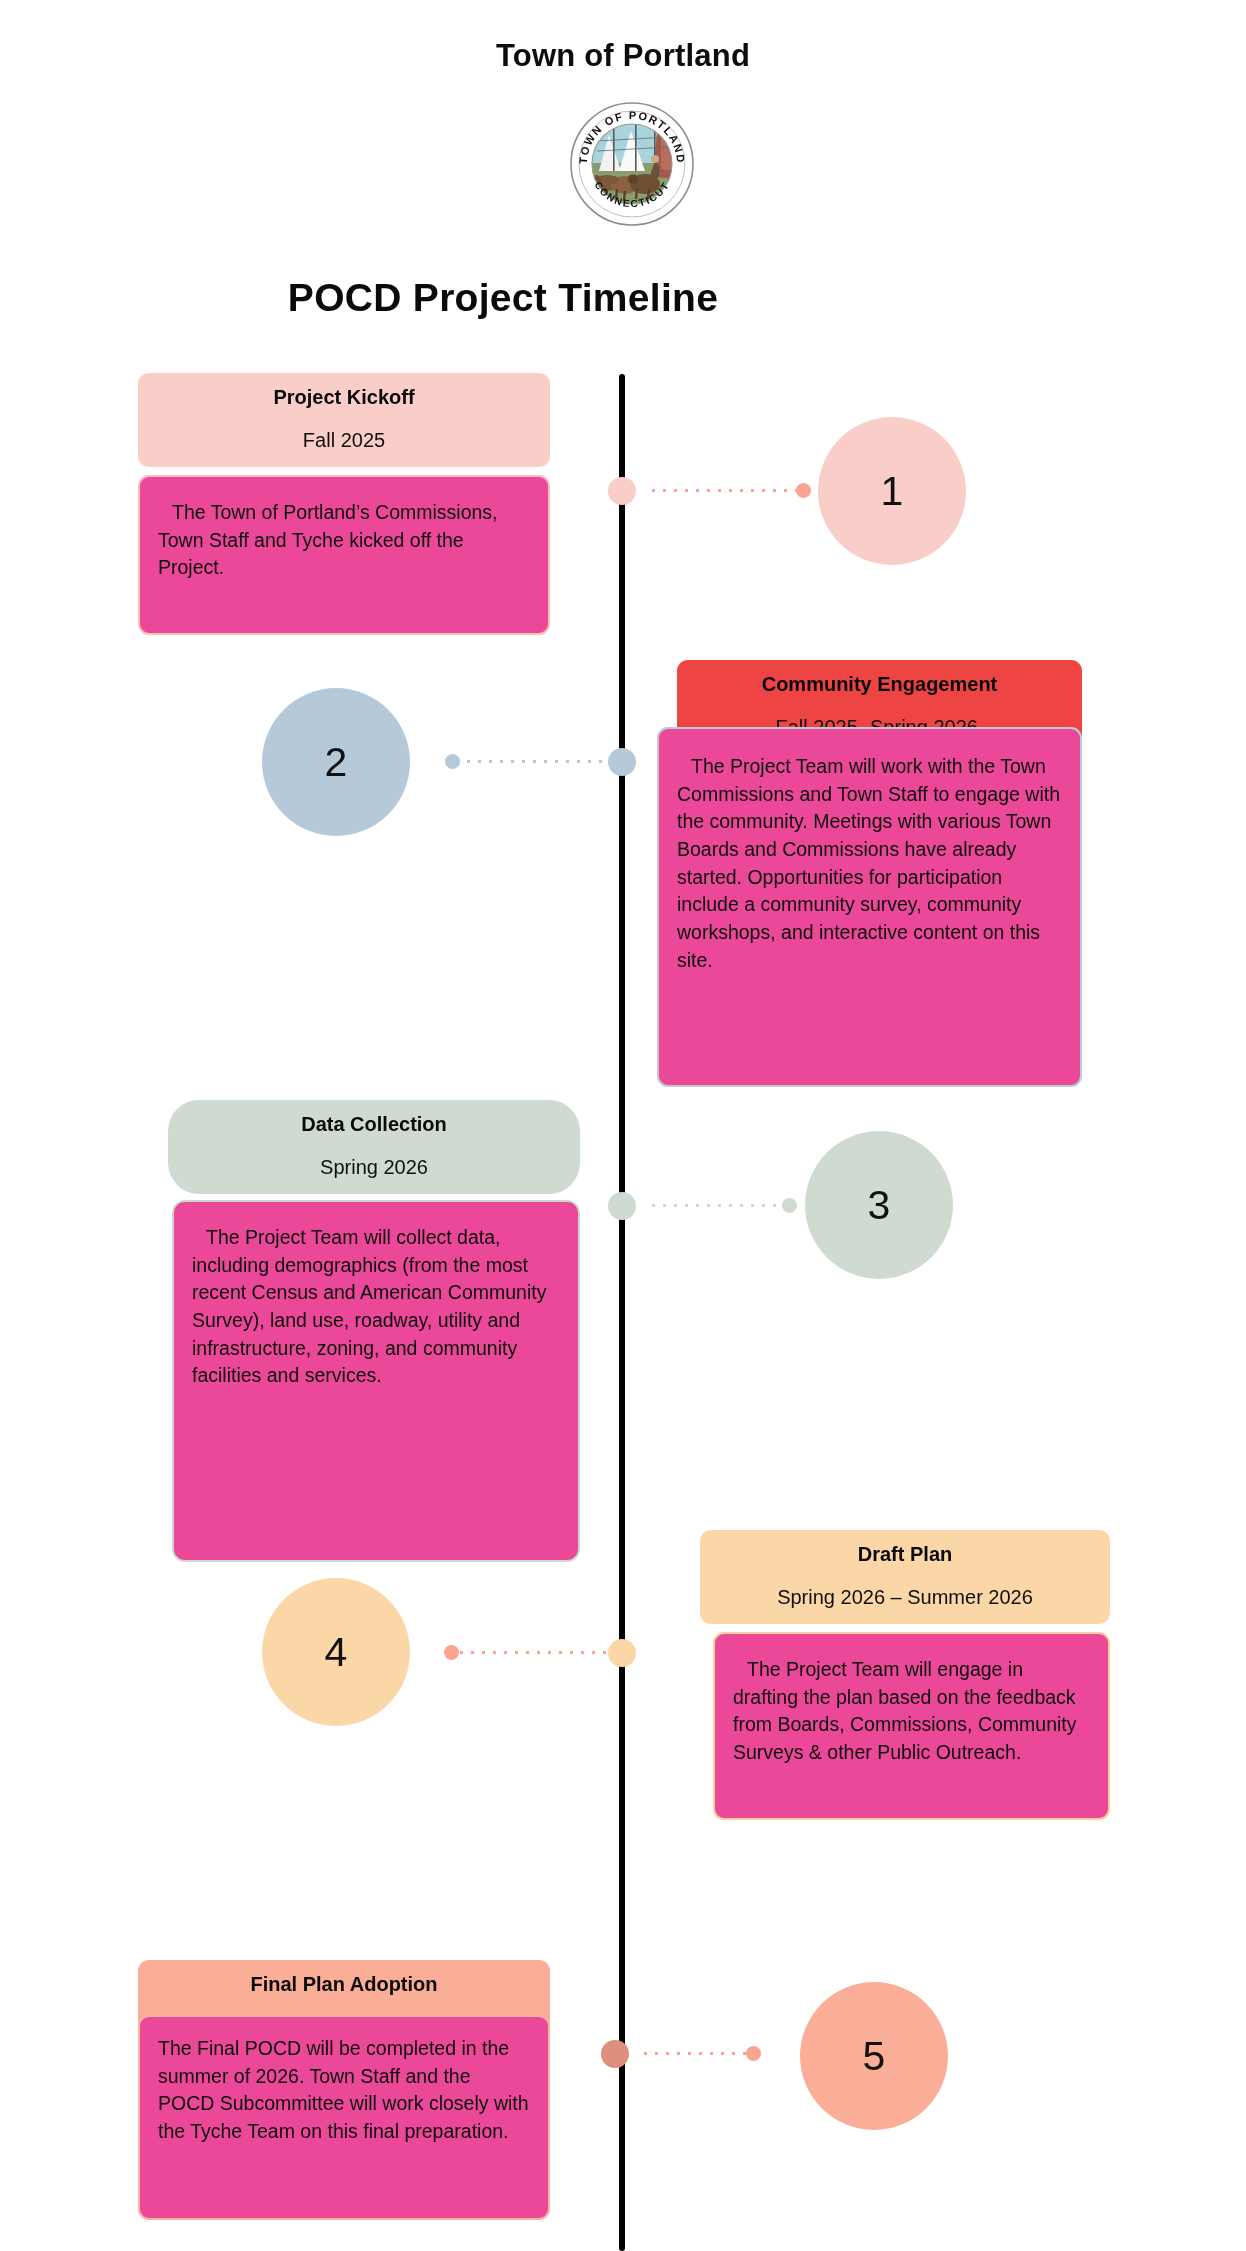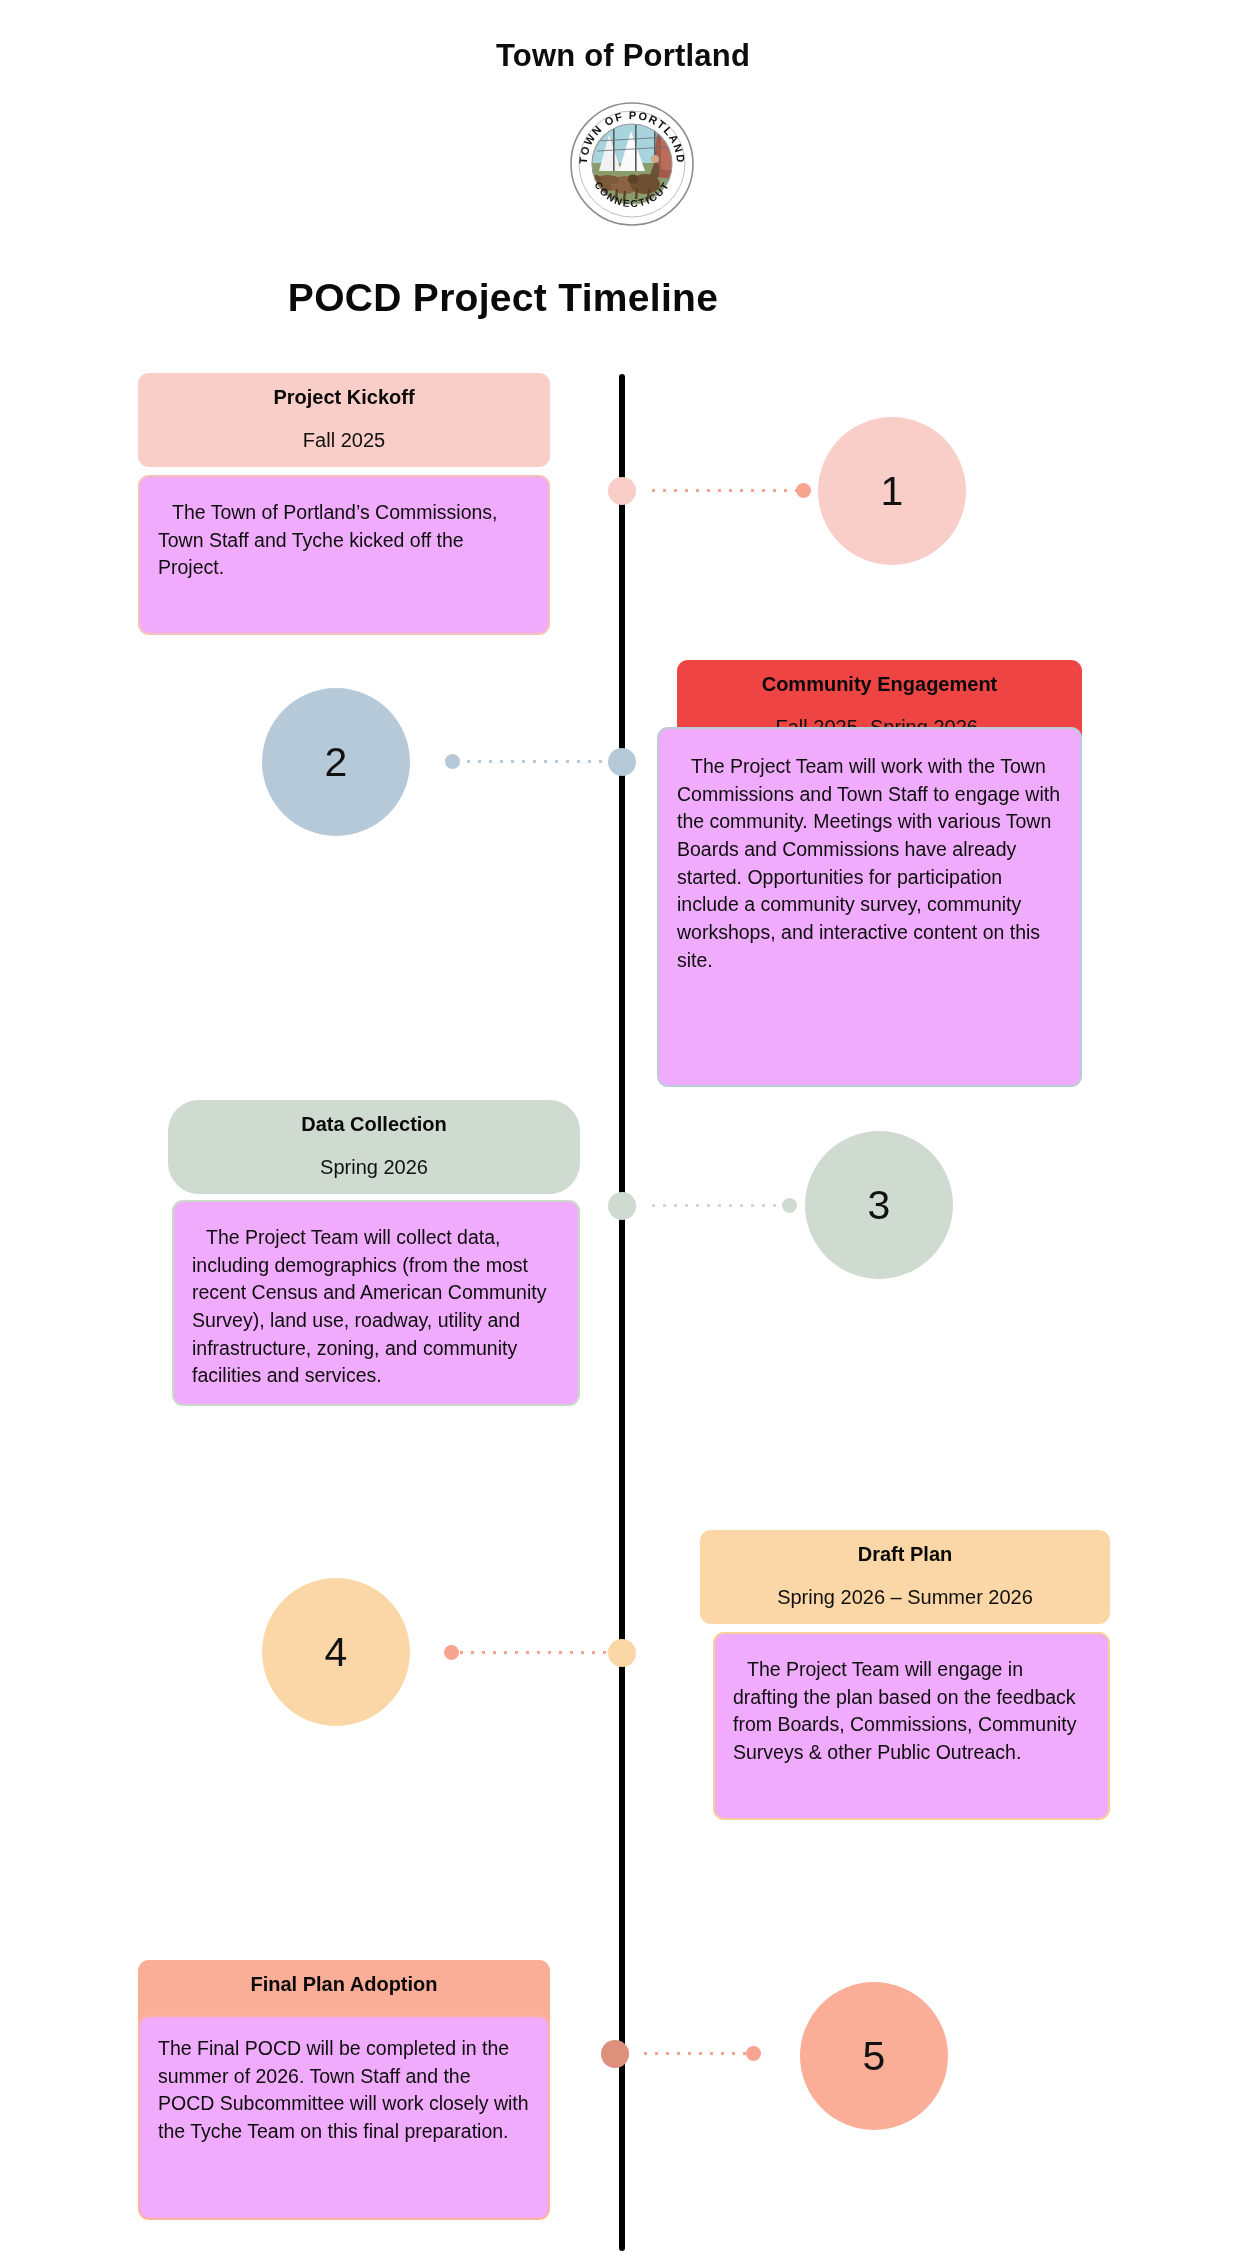--- a/index.html
+++ b/index.html
@@ -78,21 +78,21 @@
   .hdr .m-date {
     font-size: 20px;
     font-weight: normal;
     color: #101010;
     display: block;
     margin-top: 17px;
   }
 
   .body {
     position: absolute;
-    background: #f0abfc;
+    background: #ec4899;
     border-radius: 11px;
     border: 2px solid #cccccc;
     padding: 22px 16px 18px 18px;
     font-size: 19.5px;
     line-height: 1.42;
     color: #0d0d0d;
     text-indent: 14px;
   }
   .body.centered { text-align: center; text-indent: 0; }
 
@@ -209,21 +209,21 @@
                 background-image: radial-gradient(circle closest-side, #b6c9d8 58%, rgba(0,0,0,0) 60%);"></div>
     <div class="end-dot" style="left:445px; top:754px; background:#b6c9d8;"></div>
     <div class="numcircle" style="left:262px; top:688px; background:#b6c9d8;">2</div>
   </div>
 
   <div class="milestone">
     <div class="hdr" style="left:168px; top:1100px; width:412px; background:#cfdbd0;border-radius:31px;">
       <span class="m-title">Data Collection</span>
       <span class="m-date">Spring 2026</span>
     </div>
-    <div class="body" style="left:172px; top:1200px; width:408px; height:206px; border-color:#cbd8cc;">The Project Team will collect data, including demographics (from the most recent Census and American Community Survey), land use, roadway, utility and infrastructure, zoning, and community facilities and services.</div>
+    <div class="body" style="left:172px; top:1200px; width:408px; height:362px; border-color:#cbd8cc;border-radius:13px;">The Project Team will collect data, including demographics (from the most recent Census and American Community Survey), land use, roadway, utility and infrastructure, zoning, and community facilities and services.</div>
 
     <div class="spine-dot" style="left:608px; top:1192px; background:#cfdbd0;"></div>
     <div class="dotline" style="left:648px; top:1203px; width:140px;
                 background-image: radial-gradient(circle closest-side, #cfdbd0 58%, rgba(0,0,0,0) 60%);"></div>
     <div class="end-dot" style="left:782px; top:1198px; background:#cfdbd0;"></div>
     <div class="numcircle" style="left:805px; top:1131px; background:#cfdbd0;">3</div>
   </div>
 
   <div class="milestone">
     <div class="hdr" style="left:700px; top:1530px; width:410px; background:#fbd6a6;">

